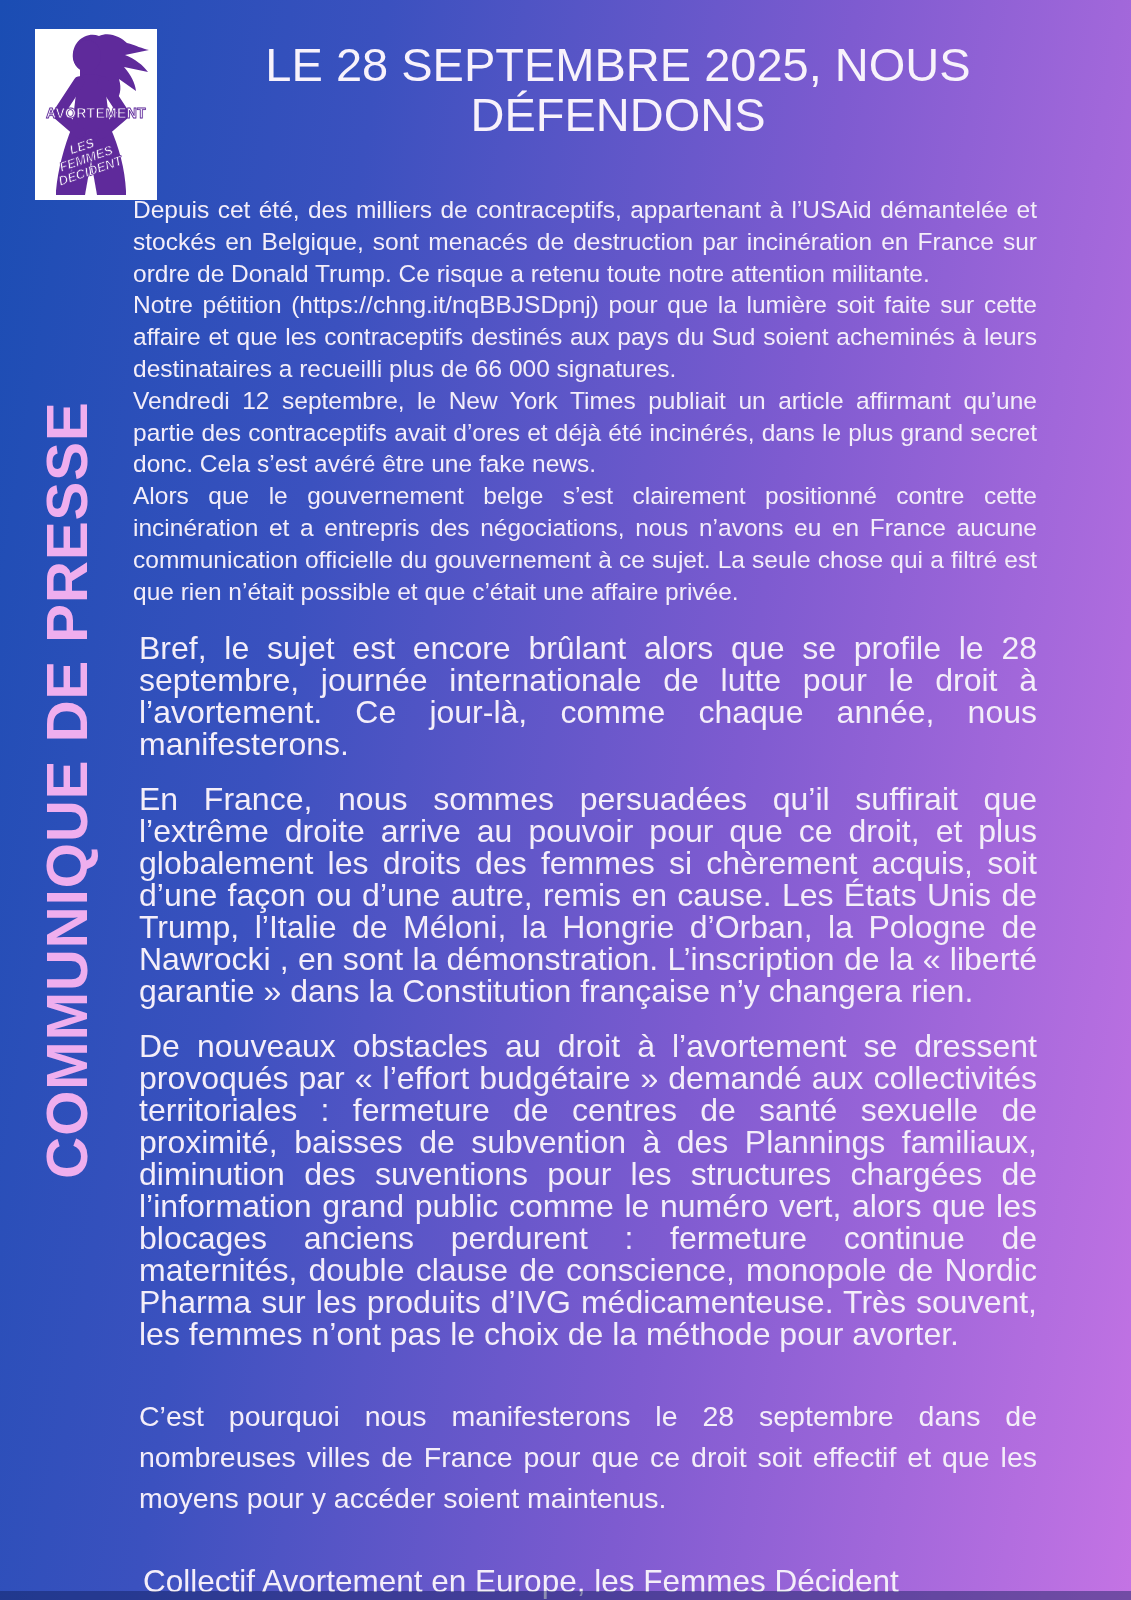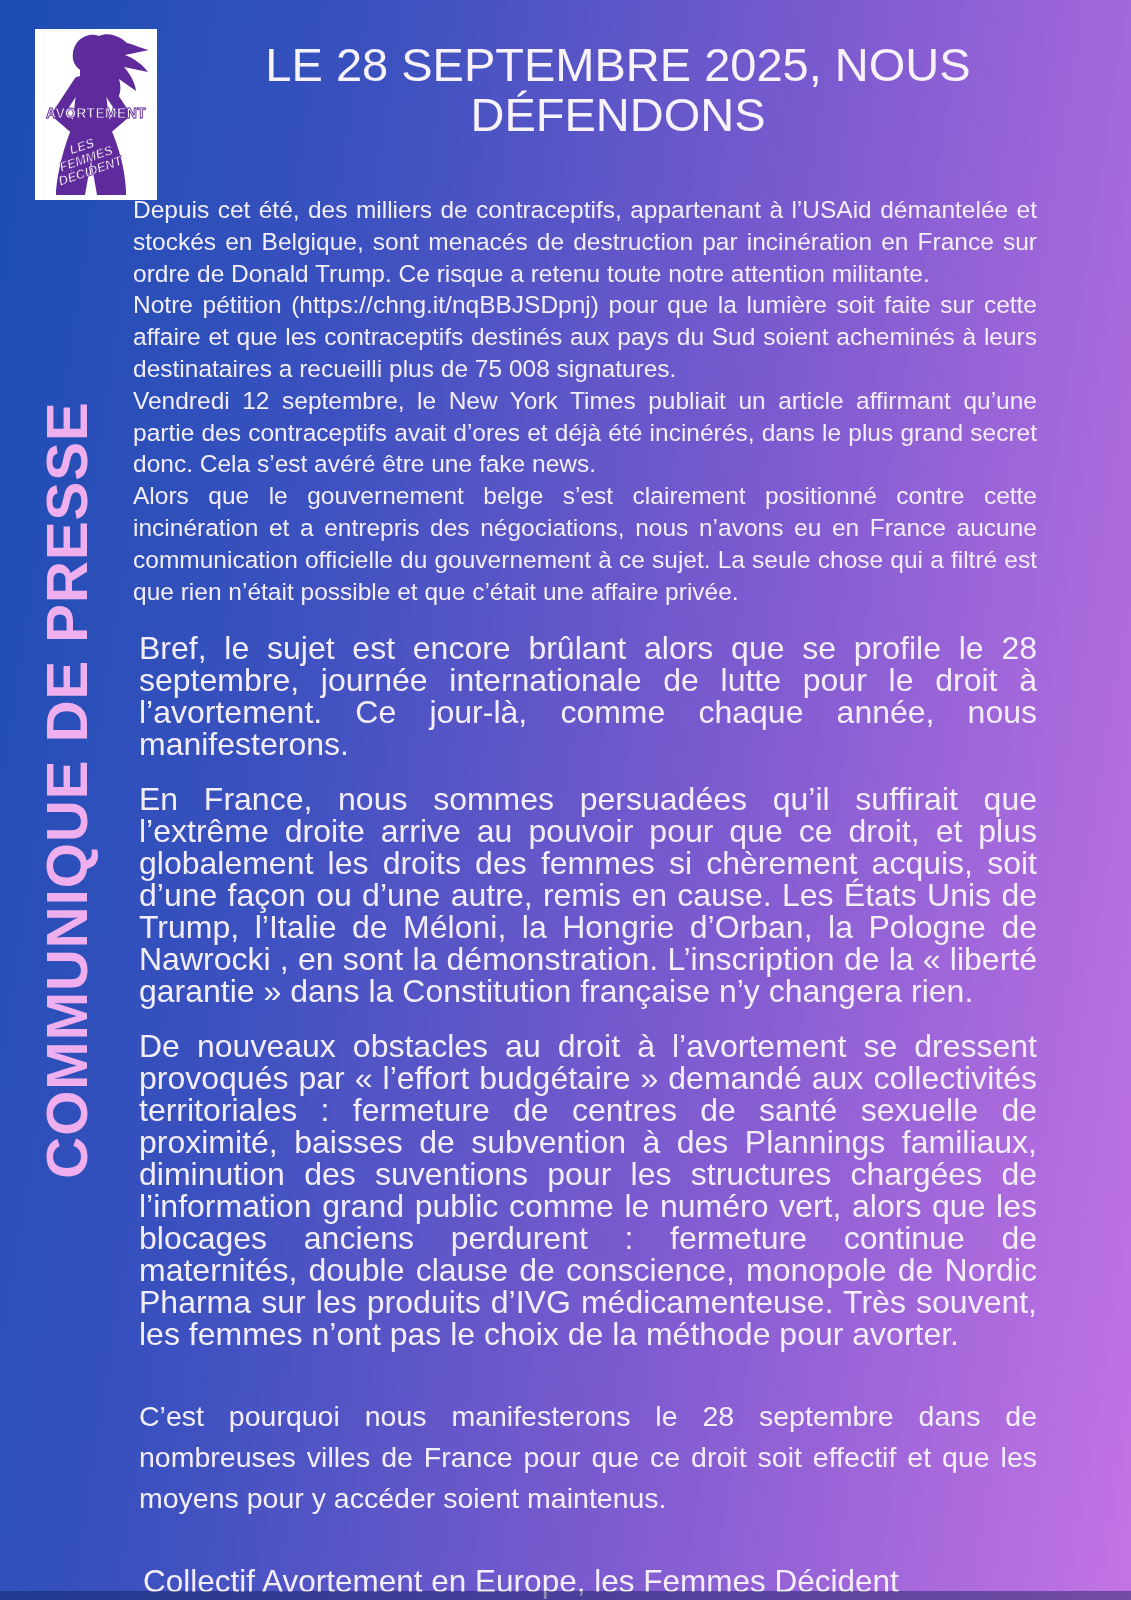--- a/index.html
+++ b/index.html
@@ -106,21 +106,21 @@
   </div>
 
   <div class="header-title">
     <div>LE 28 SEPTEMBRE 2025, NOUS  DÉFENDONS</div>
   </div>
 
   <div class="vertical-label">COMMUNIQUE DE PRESSE</div>
 
   <div class="content">
     <p class="p-intro">Depuis cet été, des milliers de contraceptifs, appartenant à l’USAid démantelée et stockés en Belgique, sont menacés de destruction par incinération en France sur ordre de Donald Trump. Ce risque a retenu toute notre attention militante.</p>
-    <p class="p-intro">Notre pétition (https://chng.it/nqBBJSDpnj)  pour que la lumière soit faite sur cette affaire et que les contraceptifs destinés aux pays du Sud soient acheminés à leurs destinataires a recueilli plus de 75 008 signatures.</p>
+    <p class="p-intro">Notre pétition (https://chng.it/nqBBJSDpnj)  pour que la lumière soit faite sur cette affaire et que les contraceptifs destinés aux pays du Sud soient acheminés à leurs destinataires a recueilli plus de 66 000 signatures.</p>
     <p class="p-intro">Vendredi 12 septembre, le New York Times publiait un article affirmant qu’une partie des contraceptifs avait d’ores et déjà été incinérés, dans le plus grand secret donc. Cela s’est avéré être une fake news.</p>
     <p class="p-intro">Alors que le gouvernement belge s’est clairement positionné contre cette incinération et a entrepris des négociations, nous n’avons eu en France aucune communication officielle du gouvernement à ce sujet. La seule chose qui a filtré est que rien n’était possible et que c’était une affaire privée.</p>
 
     <p class="p-mid gap-bref">Bref, le sujet est encore brûlant alors que se profile le 28 septembre, journée internationale de lutte pour le droit à l’avortement. Ce jour-là, comme chaque année, nous manifesterons.</p>
     <p class="p-mid gap-mid">En France, nous sommes persuadées qu’il suffirait que l’extrême droite arrive au pouvoir pour que ce droit, et plus globalement les droits des femmes si chèrement acquis, soit d’une façon ou d’une autre, remis en cause. Les États Unis de Trump, l’Italie de Méloni, la Hongrie d’Orban, la Pologne  de Nawrocki , en sont la démonstration. L’inscription de la « liberté garantie » dans la Constitution française n’y changera rien.</p>
     <p class="p-mid gap-mid">De nouveaux obstacles au droit à l’avortement se dressent provoqués par « l’effort budgétaire » demandé aux collectivités territoriales : fermeture de centres de santé sexuelle de proximité, baisses de subvention à des Plannings familiaux, diminution des suventions pour les structures chargées de l’information grand public comme le numéro vert,  alors que les blocages anciens perdurent : fermeture continue de maternités, double clause de conscience, monopole de Nordic Pharma sur les produits d’IVG médicamenteuse. Très souvent, les femmes n’ont pas le choix de la méthode pour avorter.</p>
 
     <p class="p-closing">C’est pourquoi nous manifesterons le 28 septembre dans de nombreuses villes de France pour que ce droit soit effectif et que les moyens pour y accéder soient maintenus.</p>
 
     <p class="p-signature">Collectif Avortement en Europe, les Femmes Décident</p>

